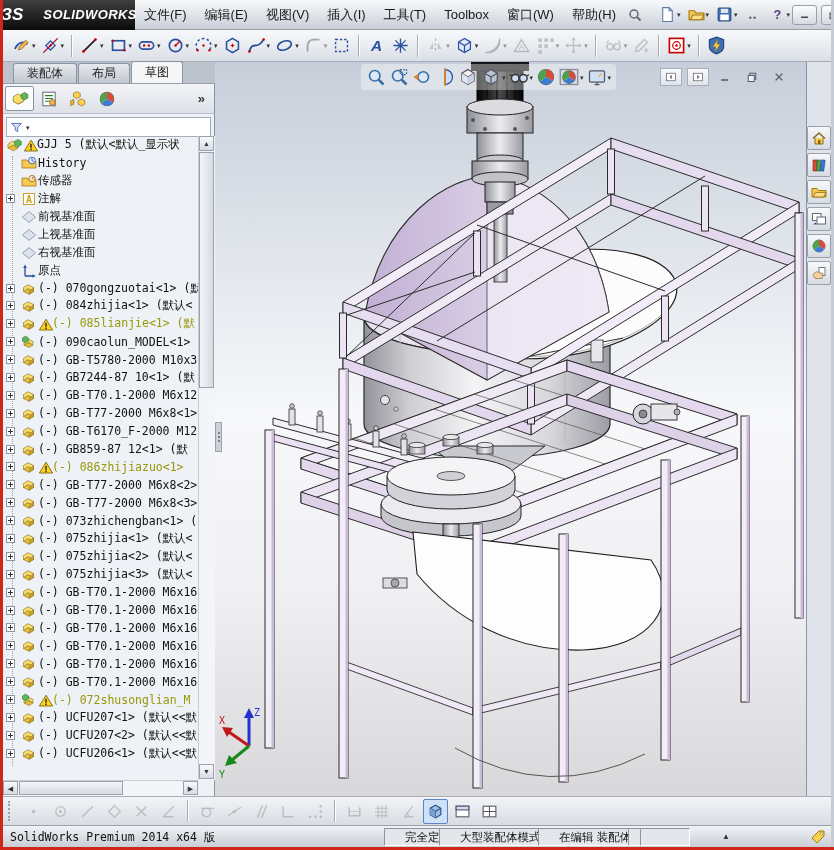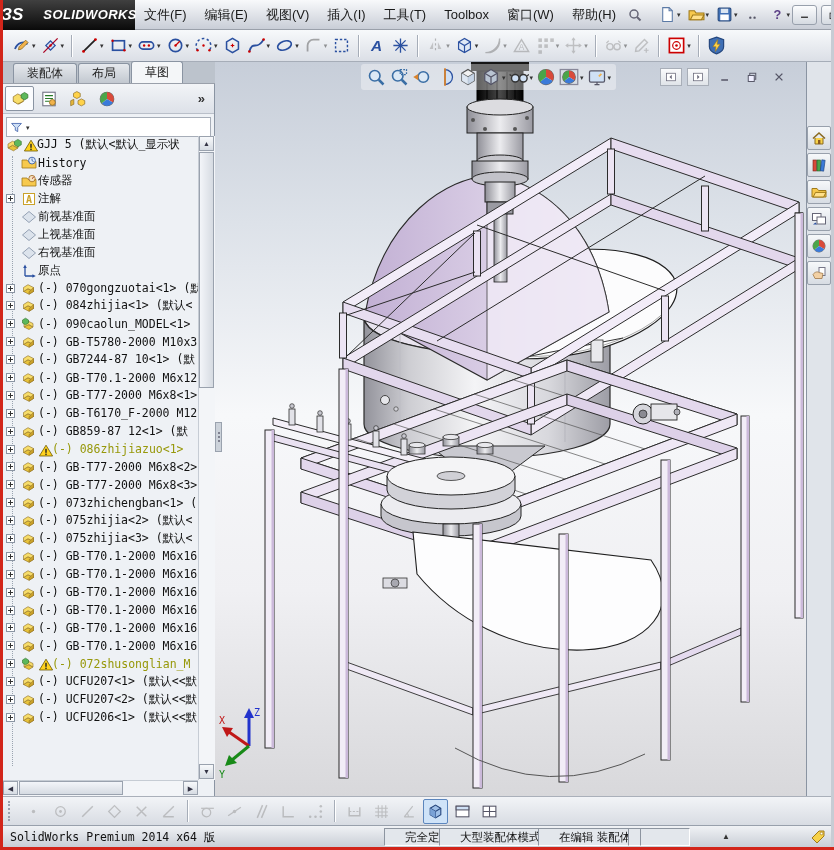--- a/index.html
+++ b/index.html
@@ -533,20 +533,38 @@
         <span class="exp"></span>
         <span class="ti">
           <svg class="ic " viewBox="0 0 16 16">
             <path d="M2.5 10.5l4.5-2.8 5.5 2.8-4.5 2.8z" fill="#e8c33a" stroke="#8a6a20" stroke-width=".6"></path>
             <path d="M2.5 6.5l4.5-2.8 5.5 2.8v4L7 7.7l-4.5 2.8z" fill="#f7dd6a" stroke="#8a6a20" stroke-width=".6"></path>
             <path d="M12.5 6.5v4l-4.5 2.8v-2.6z" fill="#caa22a" stroke="#8a6a20" stroke-width=".5"></path>
           </svg>
         </span>
         <span class="lbl">(-) 084zhijia&lt;1&gt; (默认&lt;</span>
       </div>
+      <div class="trow olive">
+        <span class="exp"></span>
+        <span class="ti">
+          <svg class="ic " viewBox="0 0 16 16">
+            <path d="M2.5 10.5l4.5-2.8 5.5 2.8-4.5 2.8z" fill="#e8c33a" stroke="#8a6a20" stroke-width=".6"></path>
+            <path d="M2.5 6.5l4.5-2.8 5.5 2.8v4L7 7.7l-4.5 2.8z" fill="#f7dd6a" stroke="#8a6a20" stroke-width=".6"></path>
+            <path d="M12.5 6.5v4l-4.5 2.8v-2.6z" fill="#caa22a" stroke="#8a6a20" stroke-width=".5"></path>
+          </svg>
+        </span>
+        <span class="wi">
+          <svg class="ic " viewBox="0 0 16 16">
+            <path d="M8 2.2L14.6 13H1.4z" fill="#ffd21e" stroke="#6b5800" stroke-width=".8"></path>
+            <rect x="7.3" y="5.8" width="1.4" height="4" fill="#222"></rect>
+            <rect x="7.3" y="10.6" width="1.4" height="1.5" fill="#222"></rect>
+          </svg>
+        </span>
+        <span class="lbl">(-) 085lianjie&lt;1&gt; (默</span>
+      </div>
       <div class="trow">
         <span class="exp"></span>
         <span class="ti">
           <svg class="ic " viewBox="0 0 16 16">
             <path d="M3 11l4-2.5 5 2.5-4 2.5z" fill="#e8c33a" stroke="#8a6a20" stroke-width=".6"></path>
             <path d="M3 7.5L7 5l5 2.5v3.5L8 8.5 3 11z" fill="#f7dd6a" stroke="#8a6a20" stroke-width=".6"></path>
             <path d="M1.5 4l3-1.8L7.5 4v3L4.5 8.8 1.5 7z" fill="#5cb85c" stroke="#2f6e28" stroke-width=".6"></path>
           </svg>
         </span>
         <span class="lbl">(-) 090caolun_MODEL&lt;1&gt;</span>
@@ -660,20 +678,31 @@
       <div class="trow">
         <span class="exp"></span>
         <span class="ti">
           <svg class="ic " viewBox="0 0 16 16">
             <path d="M2.5 10.5l4.5-2.8 5.5 2.8-4.5 2.8z" fill="#e8c33a" stroke="#8a6a20" stroke-width=".6"></path>
             <path d="M2.5 6.5l4.5-2.8 5.5 2.8v4L7 7.7l-4.5 2.8z" fill="#f7dd6a" stroke="#8a6a20" stroke-width=".6"></path>
             <path d="M12.5 6.5v4l-4.5 2.8v-2.6z" fill="#caa22a" stroke="#8a6a20" stroke-width=".5"></path>
           </svg>
         </span>
         <span class="lbl">(-) 073zhichengban&lt;1&gt; (</span>
+      </div>
+      <div class="trow">
+        <span class="exp"></span>
+        <span class="ti">
+          <svg class="ic " viewBox="0 0 16 16">
+            <path d="M2.5 10.5l4.5-2.8 5.5 2.8-4.5 2.8z" fill="#e8c33a" stroke="#8a6a20" stroke-width=".6"></path>
+            <path d="M2.5 6.5l4.5-2.8 5.5 2.8v4L7 7.7l-4.5 2.8z" fill="#f7dd6a" stroke="#8a6a20" stroke-width=".6"></path>
+            <path d="M12.5 6.5v4l-4.5 2.8v-2.6z" fill="#caa22a" stroke="#8a6a20" stroke-width=".5"></path>
+          </svg>
+        </span>
+        <span class="lbl">(-) 075zhijia&lt;1&gt; (默认&lt;</span>
       </div>
       <div class="trow">
         <span class="exp"></span>
         <span class="ti">
           <svg class="ic " viewBox="0 0 16 16">
             <path d="M2.5 10.5l4.5-2.8 5.5 2.8-4.5 2.8z" fill="#e8c33a" stroke="#8a6a20" stroke-width=".6"></path>
             <path d="M2.5 6.5l4.5-2.8 5.5 2.8v4L7 7.7l-4.5 2.8z" fill="#f7dd6a" stroke="#8a6a20" stroke-width=".6"></path>
             <path d="M12.5 6.5v4l-4.5 2.8v-2.6z" fill="#caa22a" stroke="#8a6a20" stroke-width=".5"></path>
           </svg>
         </span>

